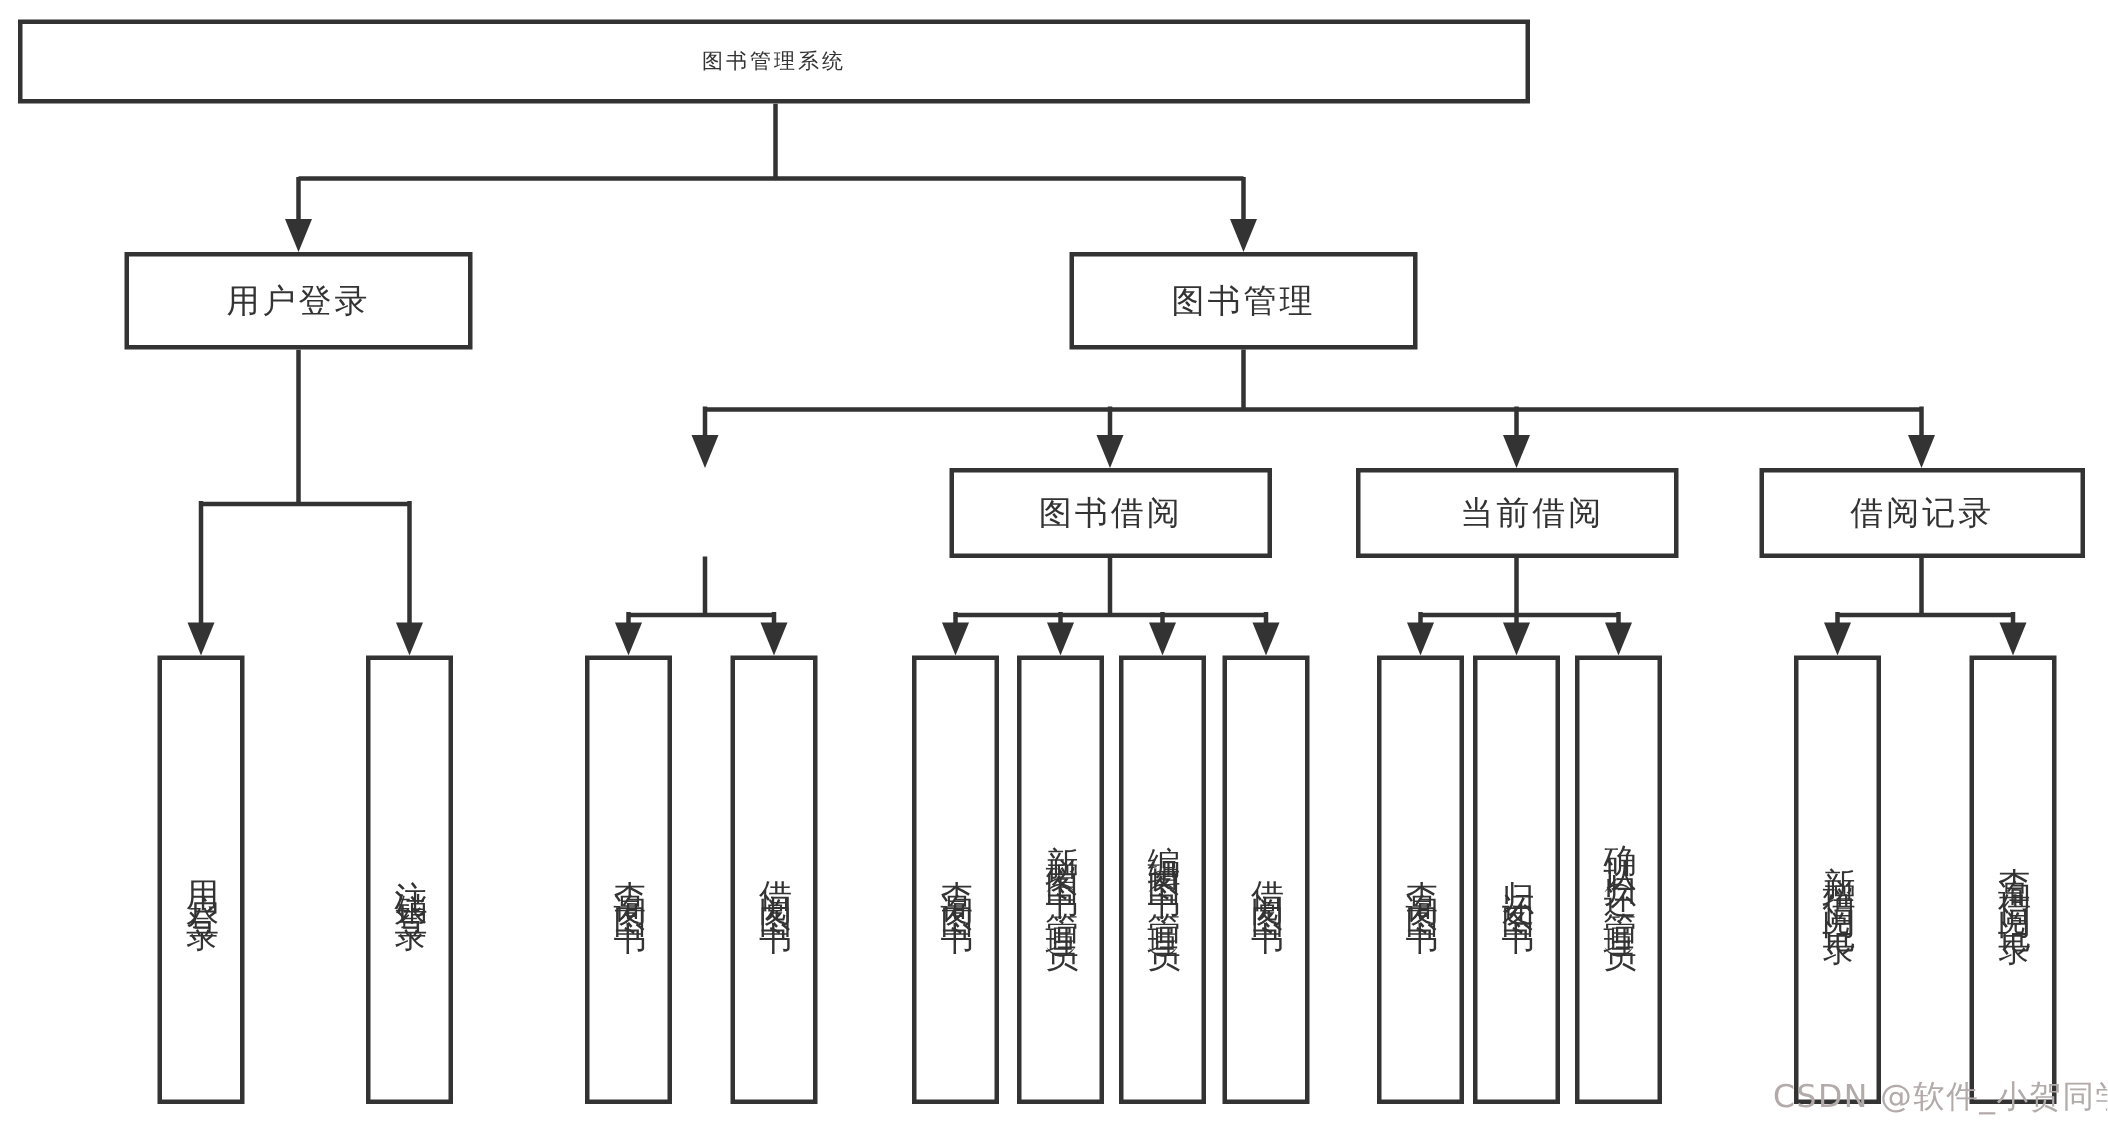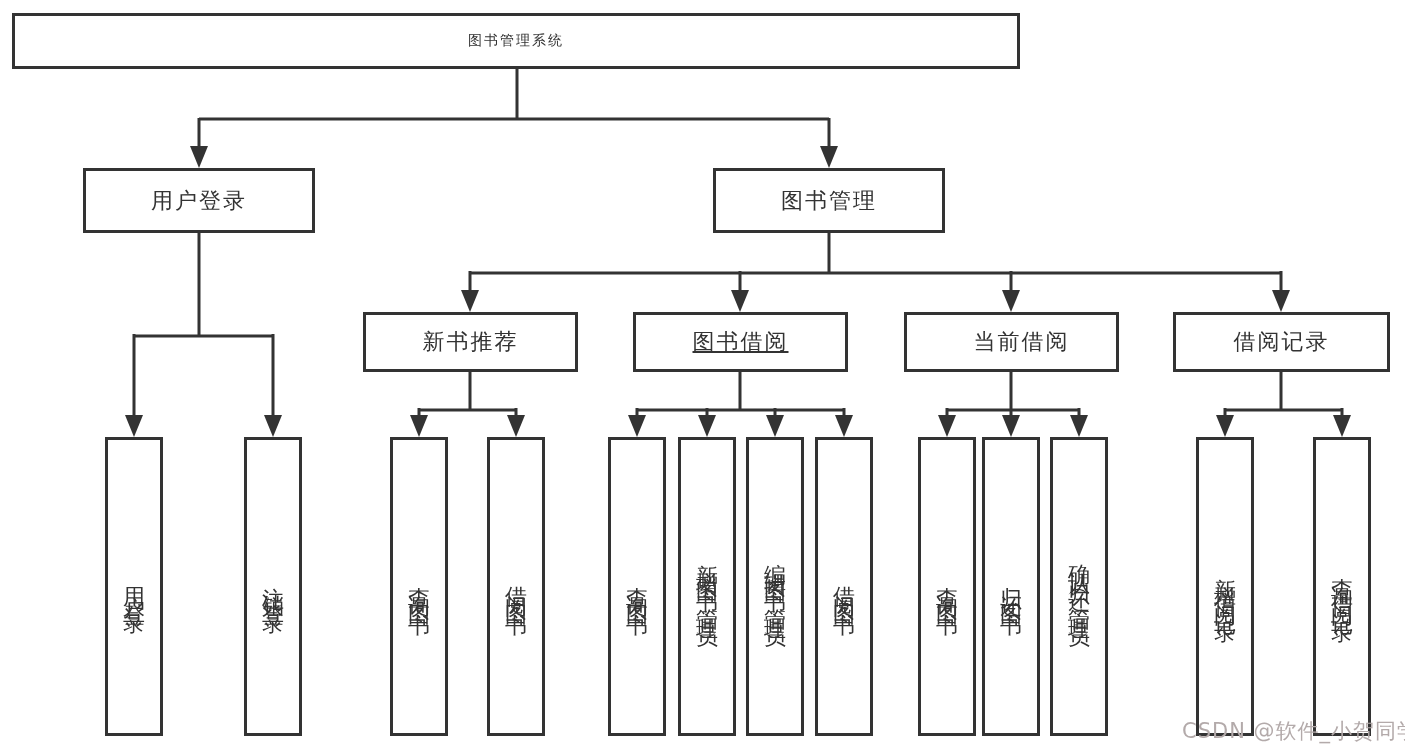--- a/index.html
+++ b/index.html
@@ -68,24 +68,21 @@
     <span>图书管理系统</span>
   </div>
 
   <div class="node lvl2" style="left:83px;">
     <span>用户登录</span>
   </div>
   <div class="node lvl2" style="left:713px;text-align:right;">
     <span>图书管理</span>
   </div>
 
-  <div class="node mid" style="left:363px;">
-    <span>新书推荐</span>
-  </div>
-  <div class="node mid" style="left:633px;text-decoration:underline;">
+  <div class="node mid" style="left:633px;">
     <span>图书借阅</span>
   </div>
   <div class="node mid" style="left:904px;padding-left:20px;">
     <span>当前借阅</span>
   </div>
   <div class="node mid" style="left:1173px;width:217px;">
     <span>借阅记录</span>
   </div>
 
   <div class="node leaf" style="left:105px;">

